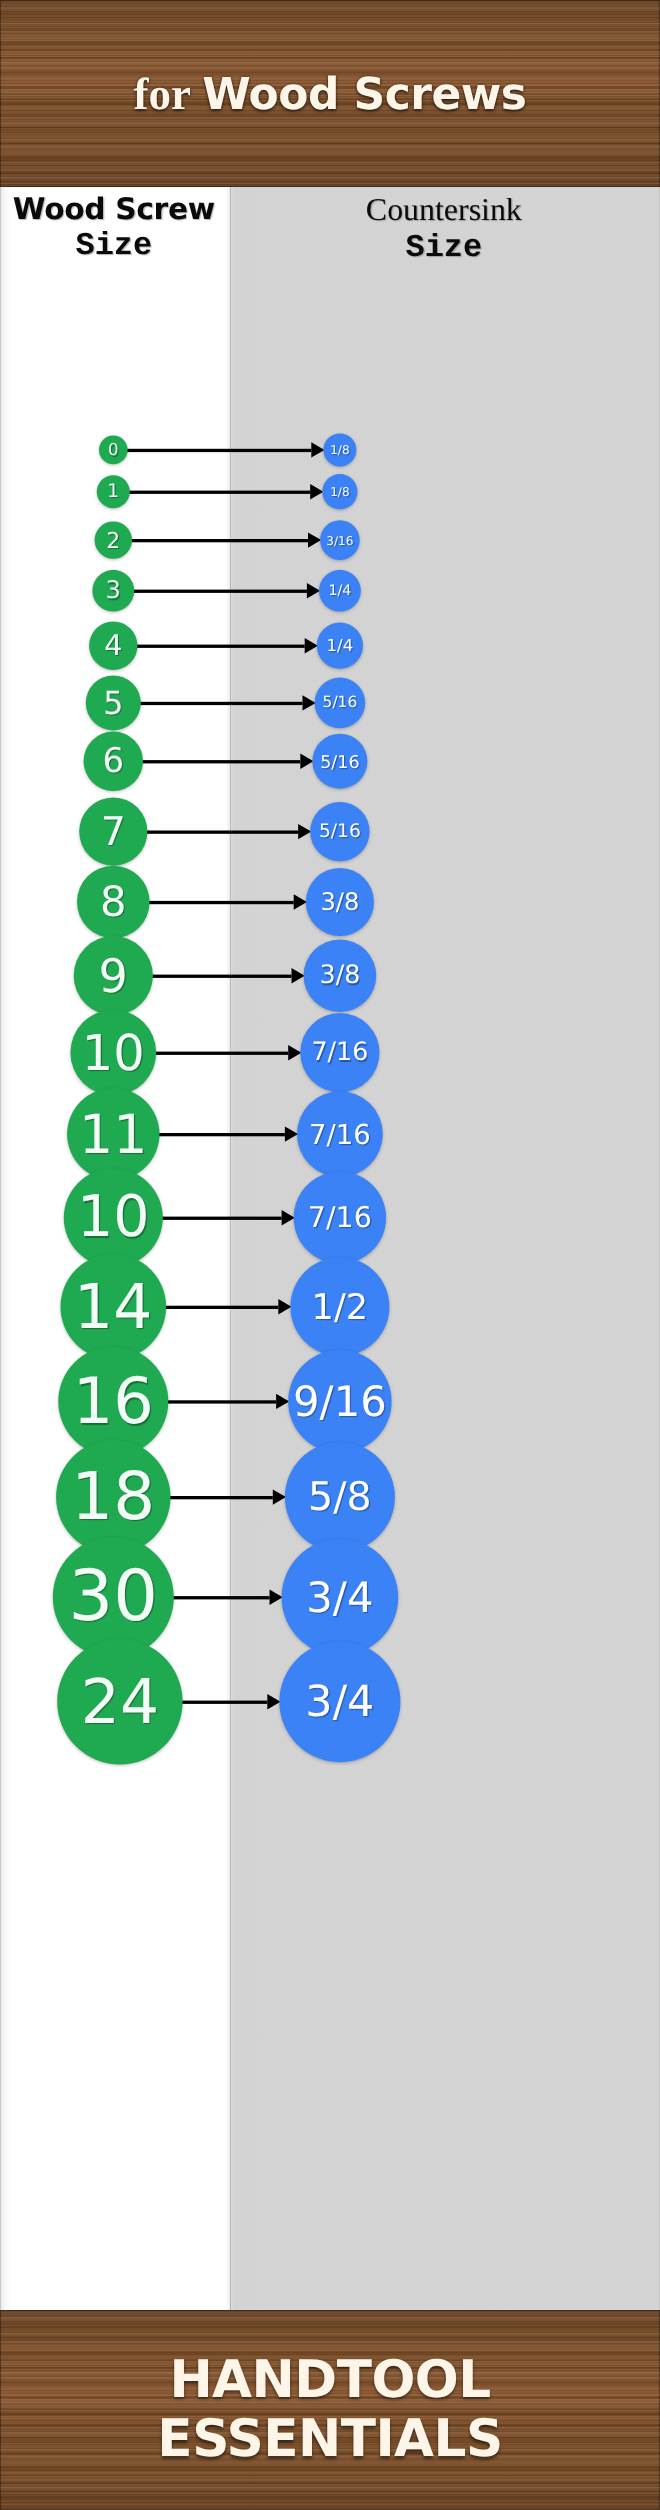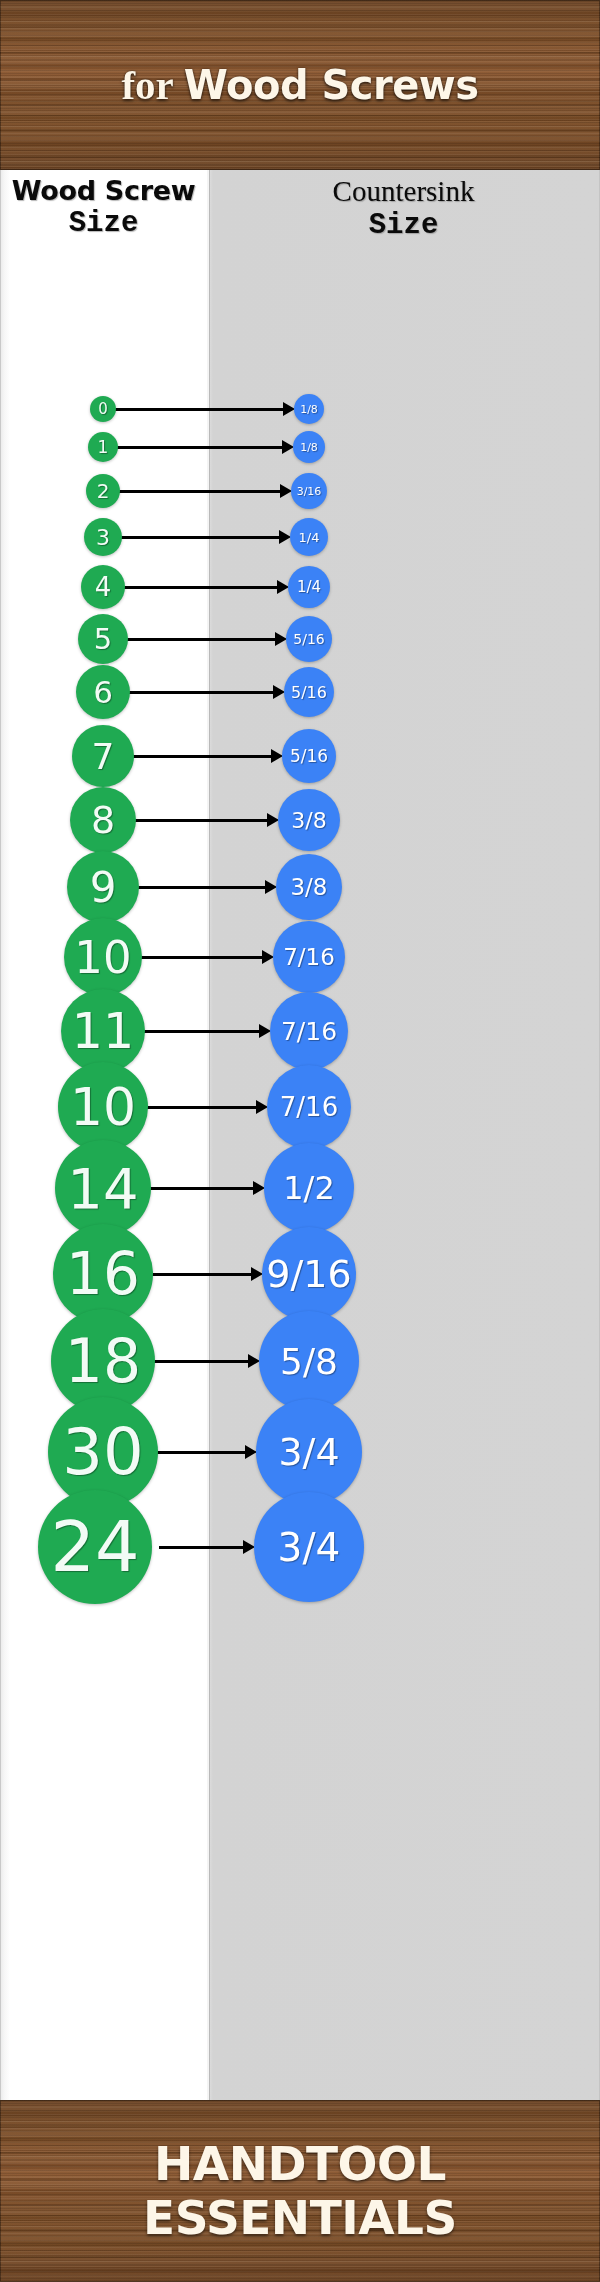--- a/index.html
+++ b/index.html
@@ -231,21 +231,21 @@
       </div>
       <div class="row" style="top: 1282px;">
         <div class="connector" style="left: 157px; top: -1px; width: 88px;"></div>
         <div class="arrowhead" style="left: 245px; top: -7px;"></div>
         <div class="bubble green" style="width: 110px; height: 110px; left: 48px; top: -55px; font-size: 64px;">30</div>
         <div class="bubble blue" style="width: 106px; height: 106px; left: 256px; top: -53px; font-size: 38px;">3/4</div>
       </div>
       <div class="row" style="top: 1377px;">
         <div class="connector" style="left: 159px; top: -1px; width: 84px;"></div>
         <div class="arrowhead" style="left: 243px; top: -7px;"></div>
-        <div class="bubble green" style="width: 114px; height: 114px; left: 38px; top: -57px; font-size: 70px;">24</div>
+        <div class="bubble green" style="width: 114px; height: 114px; left: 52px; top: -57px; font-size: 56px;">24</div>
         <div class="bubble blue" style="width: 110px; height: 110px; left: 254px; top: -55px; font-size: 39px;">3/4</div>
       </div>
     </div>
 </div>
 
 <div id="footer-banner" class="wood">
   <div class="footer-line">HANDTOOL</div>
   <div class="footer-line">ESSENTIALS</div>
 </div>
 

